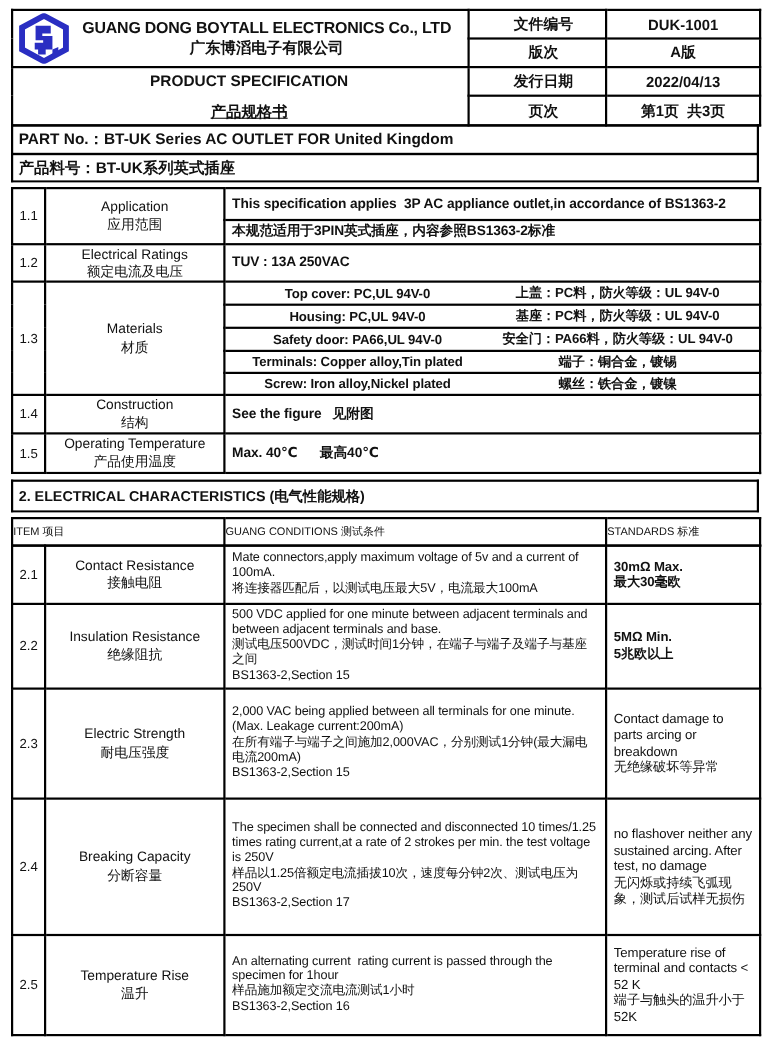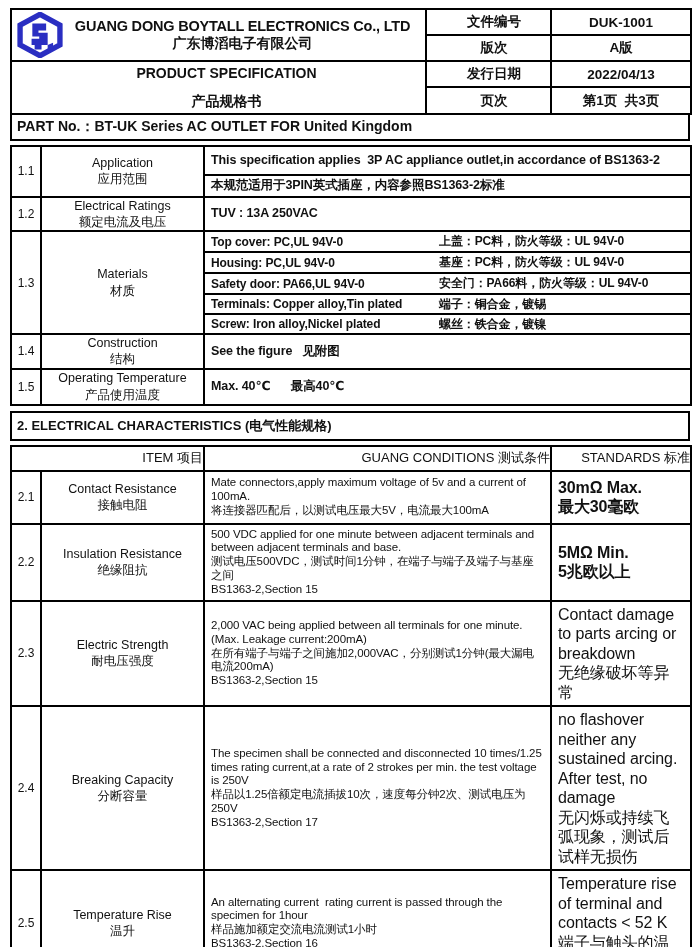--- a/index.html
+++ b/index.html
@@ -19,39 +19,39 @@
 
   
   .company-cell{padding:2px 4px;}
   .company-flex{display:flex;align-items:center;}
   .logo-box{flex:none;width:48px;display:flex;align-items:center;justify-content:center;}
   .company-text{flex:1;text-align:center;}
   .company-en{font-weight:bold;font-size:14.5px;letter-spacing:-0.2px;}
   .company-cn{font-weight:bold;font-size:14px;margin-top:1px;}
   .prodspec-cell{text-align:center;font-weight:bold;padding-left:16px;}
   .prodspec-en{font-size:14px;}
-  .prodspec-cn{font-size:14px;margin-top:12px;}
+  .prodspec-cn{font-size:14px;margin-top:12px;text-decoration:underline;}
   .meta-label{text-align:center;font-weight:bold;font-size:13.5px;padding-left:11px;}
   .meta-value{text-align:center;font-weight:bold;font-size:13.5px;white-space:pre;margin-top:40px;}
 
   
   .line-cell{font-weight:bold;font-size:14px;padding:0 5px;white-space:pre;}
   .title-cell{font-weight:bold;font-size:13px;padding:0 5px;}
 
   
   .no{text-align:center;font-size:12px;}
   .item{text-align:center;font-size:12.5px;line-height:1.3;}
   .c1{padding:2px 6px;font-weight:bold;font-size:12.5px;white-space:pre-wrap;line-height:1.25;letter-spacing:-0.1px;}
-  .paircell{padding:0 6px;}
+  .paircell{padding:0 6px;text-align:center;}
   .pair{display:flex;align-items:center;font-weight:bold;font-size:12px;letter-spacing:-0.1px;}
   .pen{flex:none;width:228px;}
   .pcn{flex:1;}
-  .th-cell{text-align:right;font-size:13px;margin-top:22px;}
+  .th-cell{text-align:left;font-size:10px;margin-top:22px;}
   .cond{padding:3px 6px;font-size:11.5px;line-height:1.2;white-space:pre-wrap;letter-spacing:-0.1px;}
-  .std{padding:3px 6px;font-size:16px;line-height:1.22;white-space:pre-wrap;letter-spacing:-0.1px;margin-left:16px;}
+  .std{padding:3px 6px;font-size:12px;line-height:1.22;white-space:pre-wrap;letter-spacing:-0.1px;margin-left:16px;}
   .bold{font-weight:bold;}
 </style>
 </head>
 <body>
 
 <div class="page">
 
   <table class="first">
     <colgroup>
         <col style="width:415px">
@@ -98,20 +98,27 @@
     </table>
 
   <table>
     <tbody>
         <tr style="height:26px">
       <td class="line-cell">PART No.：BT-UK Series AC OUTLET FOR United Kingdom</td>
     </tr>
   </tbody>
     </table>
 
+  <table>
+    <tbody>
+        <tr style="height:25px">
+      <td class="line-cell">产品料号：BT-UK系列英式插座</td>
+    </tr>
+  </tbody>
+    </table>
 
   <div class="gap"></div>
 
 
   <table>
     <colgroup>
         <col style="width:30px">
         <col style="width:163px">
         <col style="width:487px">
       </colgroup>

